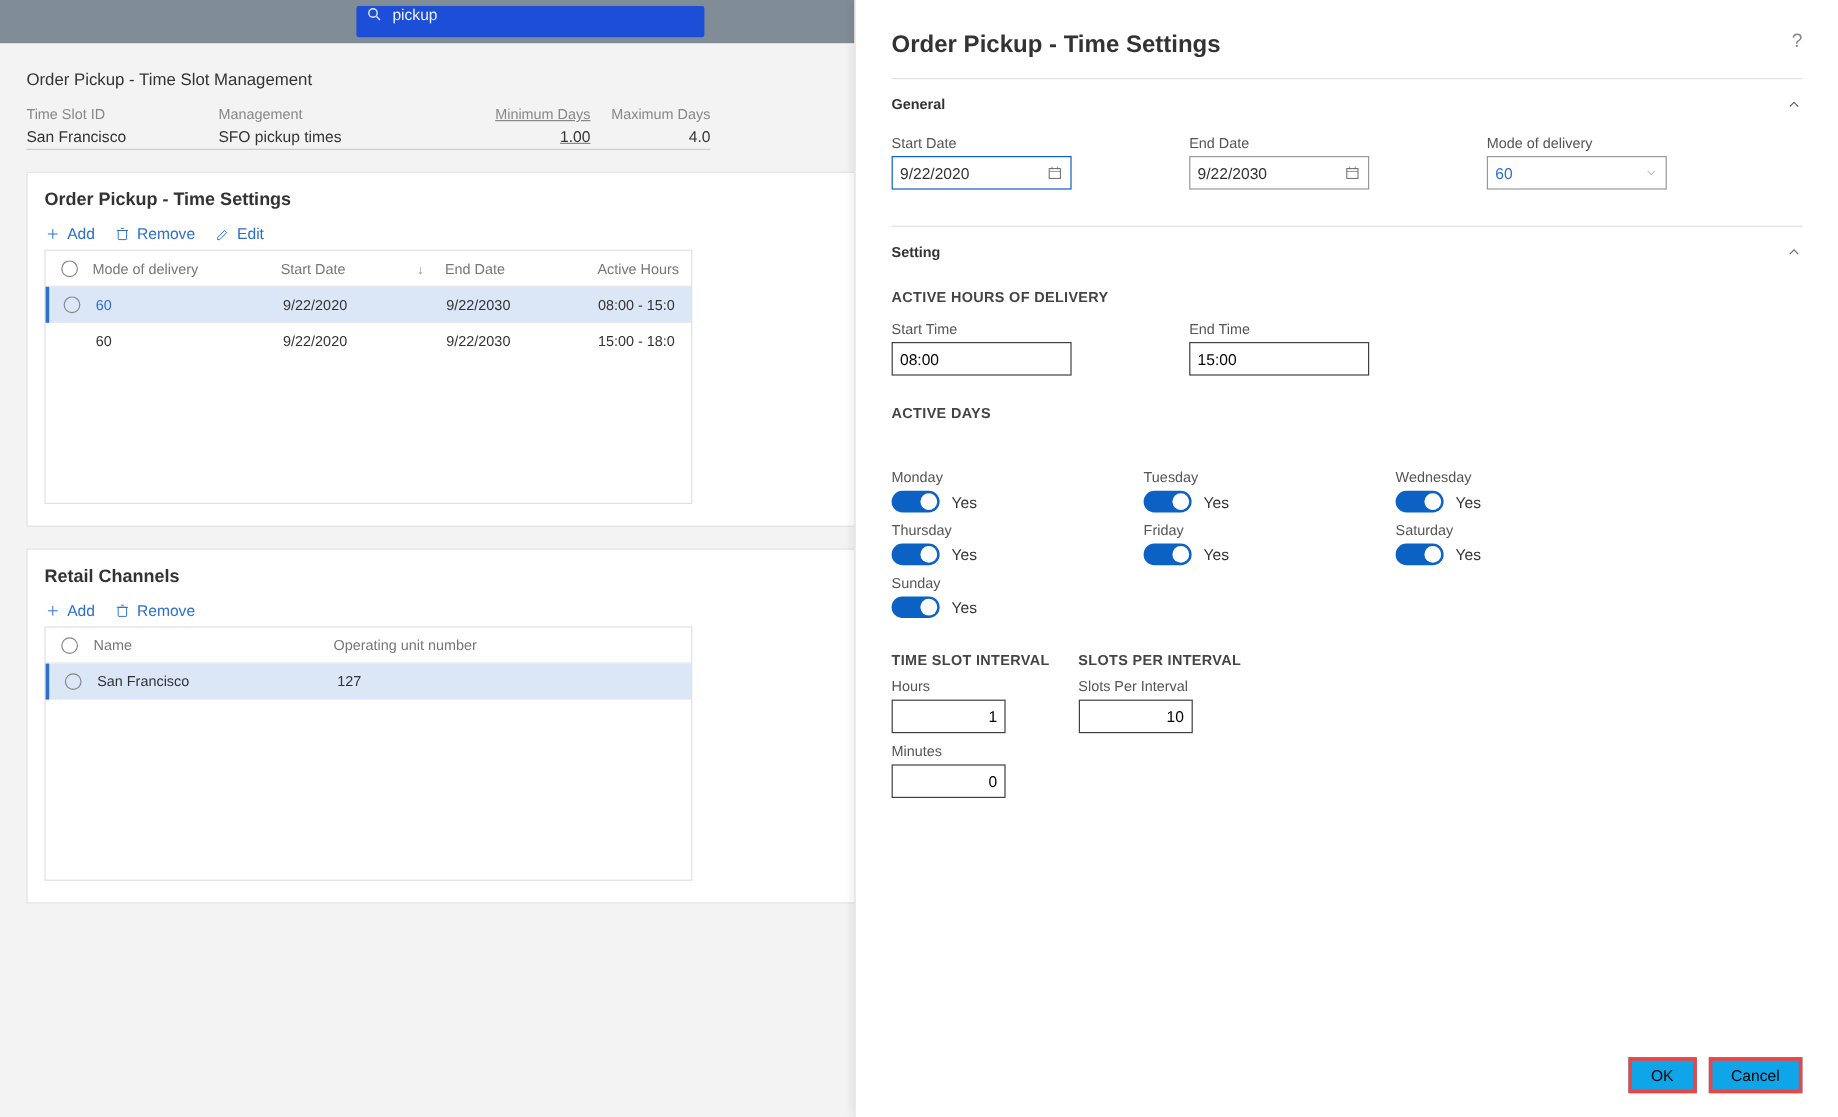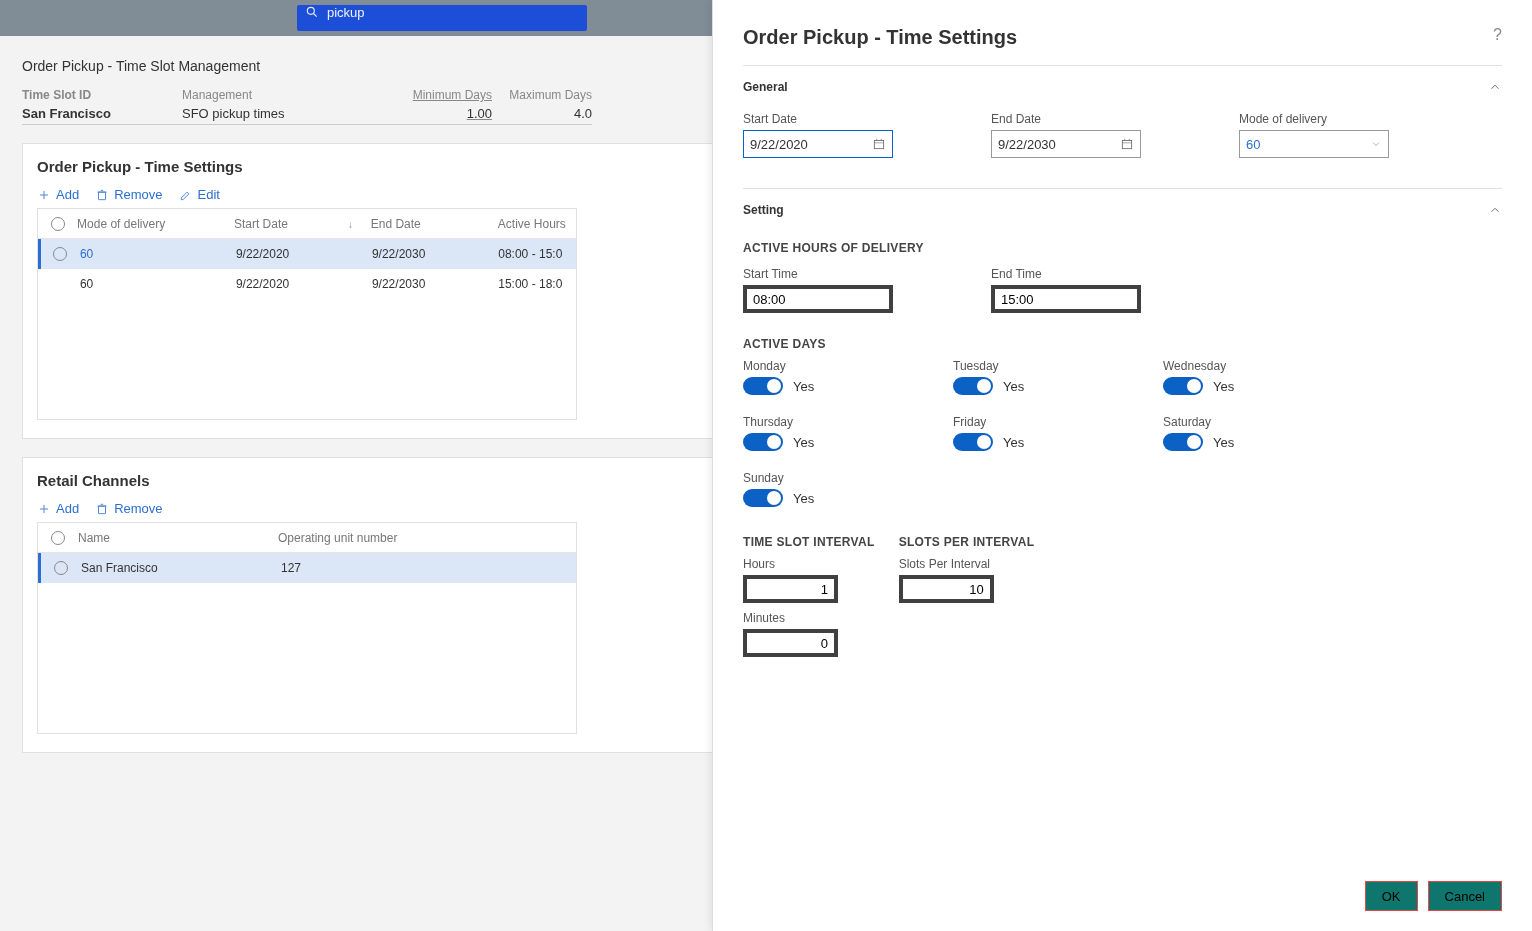--- a/index.html
+++ b/index.html
@@ -10,21 +10,21 @@
 .search-wrap { margin-left: 285px; width: 290px; background: #1d4ed8; height: 26px; display: flex; align-items: flex-start; padding: 0 8px; border-radius: 2px; }
 .search-wrap svg { width: 14px; height: 14px; fill: #e5e9ec; margin-right: 8px; }
 .search-wrap input { background: transparent; border: none; color: #eef2f5; font-size: 13px; outline: none; flex: 1; }
 
 
 .main { padding: 22px 22px 0 22px; }
 .page-title { font-size: 14px; color: #333; margin-bottom: 14px; }
 
 .header-fields { display: flex; gap: 0; font-size: 12px; color: #888; }
 .header-fields .fld { display: flex; flex-direction: column; }
-.header-fields .fld.t1 { width: 160px; font-weight: bold; }
+.header-fields .fld.t1 { width: 160px; }
 .header-fields .fld.t2 { width: 210px; }
 .header-fields .fld.t3 { width: 100px; text-align: right; text-decoration: underline; }
 .header-fields .fld.t4 { width: 100px; text-align: right; }
 .header-fields .val { color: #333; font-size: 13px; padding-top: 4px; border-bottom: 1px solid #ccc; padding-bottom: 3px; }
 .header-fields .fld.t3 .val, .header-fields .fld.t4 .val { text-align: right; }
 
 .section-card { background: #fff; border: 1px solid #e0e0e0; margin-top: 18px; padding: 14px 14px 18px 14px; }
 .section-title { font-size: 15px; color: #333; font-weight: 600; margin-bottom: 12px; }
 
 .toolbar { display: flex; gap: 16px; margin-bottom: 6px; }
@@ -62,39 +62,39 @@
 .fasttab-head svg { width: 14px; height: 14px; stroke: #666; fill: none; stroke-width: 1.6; }
 
 .field-row { display: flex; gap: 30px; margin: 4px 0 14px 0; }
 .field { display: flex; flex-direction: column; gap: 4px; }
 .field-label { font-size: 12px; color: #555; }
 .date-input { width: 150px; height: 28px; border: 1px solid #999; display: flex; align-items: center; padding: 0 6px; font-size: 13px; position: relative; }
 .date-input.focused { border: 1px solid #0b61c4; background: #fff; }
 .date-input svg { width: 14px; height: 14px; stroke: #666; fill: none; margin-left: auto; }
 .select-input { width: 150px; height: 28px; border: 1px solid #999; display: flex; align-items: center; padding: 0 6px; font-size: 13px; color: #2b6fcf; }
 .select-input svg { width: 12px; height: 12px; stroke: #666; fill: none; margin-left: auto; }
-.text-input { width: 150px; height: 28px; border: 4px solid #404040; padding: 0 6px; font-size: 13px; }
+.text-input { width: 150px; height: 28px; border: 1px solid #404040; padding: 0 6px; font-size: 13px; }
 .text-input.right { text-align: right; }
 .text-input.sm { width: 95px; }
 
 .sub-label { font-size: 12px; font-weight: 700; color: #444; letter-spacing: 0.3px; margin: 10px 0 8px 0; text-transform: uppercase; }
 
-.days-grid { display: grid; grid-template-columns: repeat(3, 210px); row-gap: 20px; }
+.days-grid { display: grid; grid-template-columns: repeat(3, 210px); row-gap: 8px; margin-top: 32px; }
 .day-field { }
 .day-field .dl { font-size: 12px; color: #555; margin-bottom: 4px; }
 .toggle-row { display: flex; align-items: center; gap: 10px; }
 .toggle { width: 40px; height: 18px; background: #0b61c4; border-radius: 10px; position: relative; cursor: pointer; }
 .toggle .knob { position: absolute; right: 2px; top: 2px; width: 14px; height: 14px; background: #fff; border-radius: 50%; }
 .toggle-label { font-size: 13px; color: #333; }
 
 .interval-row { display: flex; gap: 24px; margin-top: 4px; }
 .mini-row { display: flex; gap: 8px; flex-direction: column; }
 
 .bottom-bar { margin-top: auto; display: flex; justify-content: flex-end; gap: 10px; padding-top: 12px; }
-.btn { height: 30px; padding: 0 16px; border: 1px solid #ef4444; background: #0f766e; font-size: 13px; cursor: pointer; }
+.btn { height: 30px; padding: 0 16px; border: 3px solid #ef4444; background: #0ea5e9; font-size: 13px; cursor: pointer; }
 </style>
 </head>
 <body>
 
 <div class="topbar">
   <div class="search-wrap">
     <svg viewBox="0 0 24 24">
         <circle cx="10" cy="10" r="6" stroke="#e5e9ec" stroke-width="2" fill="none"></circle>
         <line x1="15" y1="15" x2="20" y2="20" stroke="#e5e9ec" stroke-width="2"></line>
       </svg>

